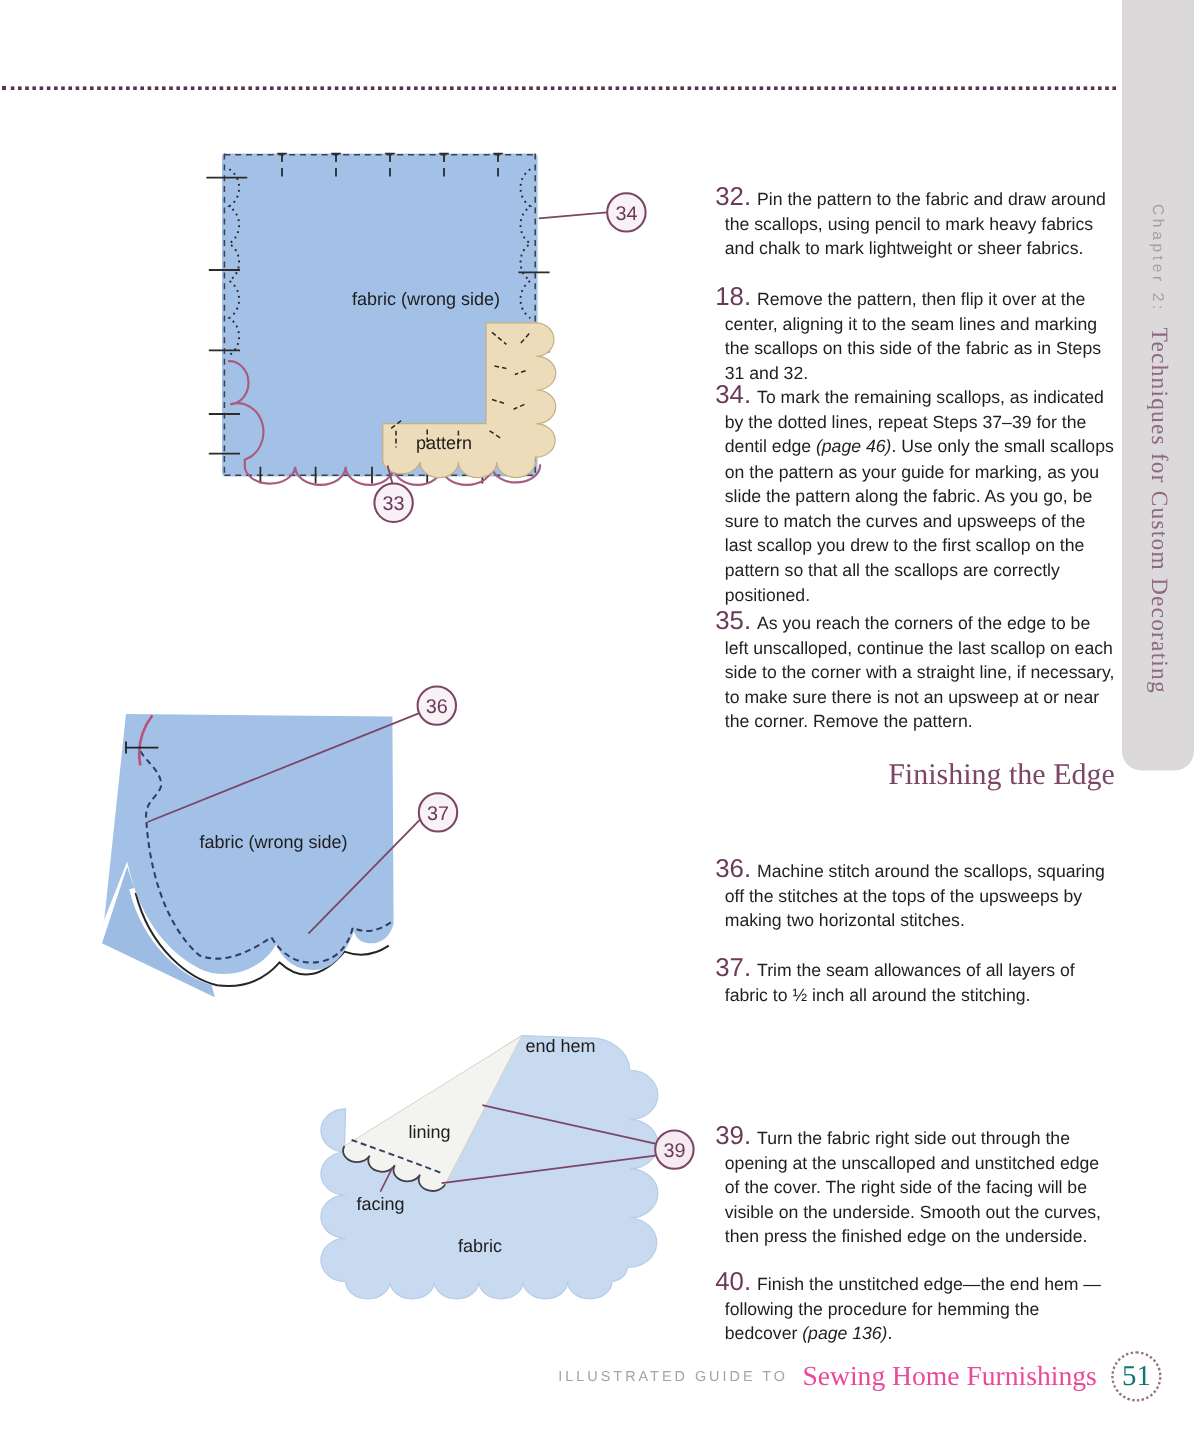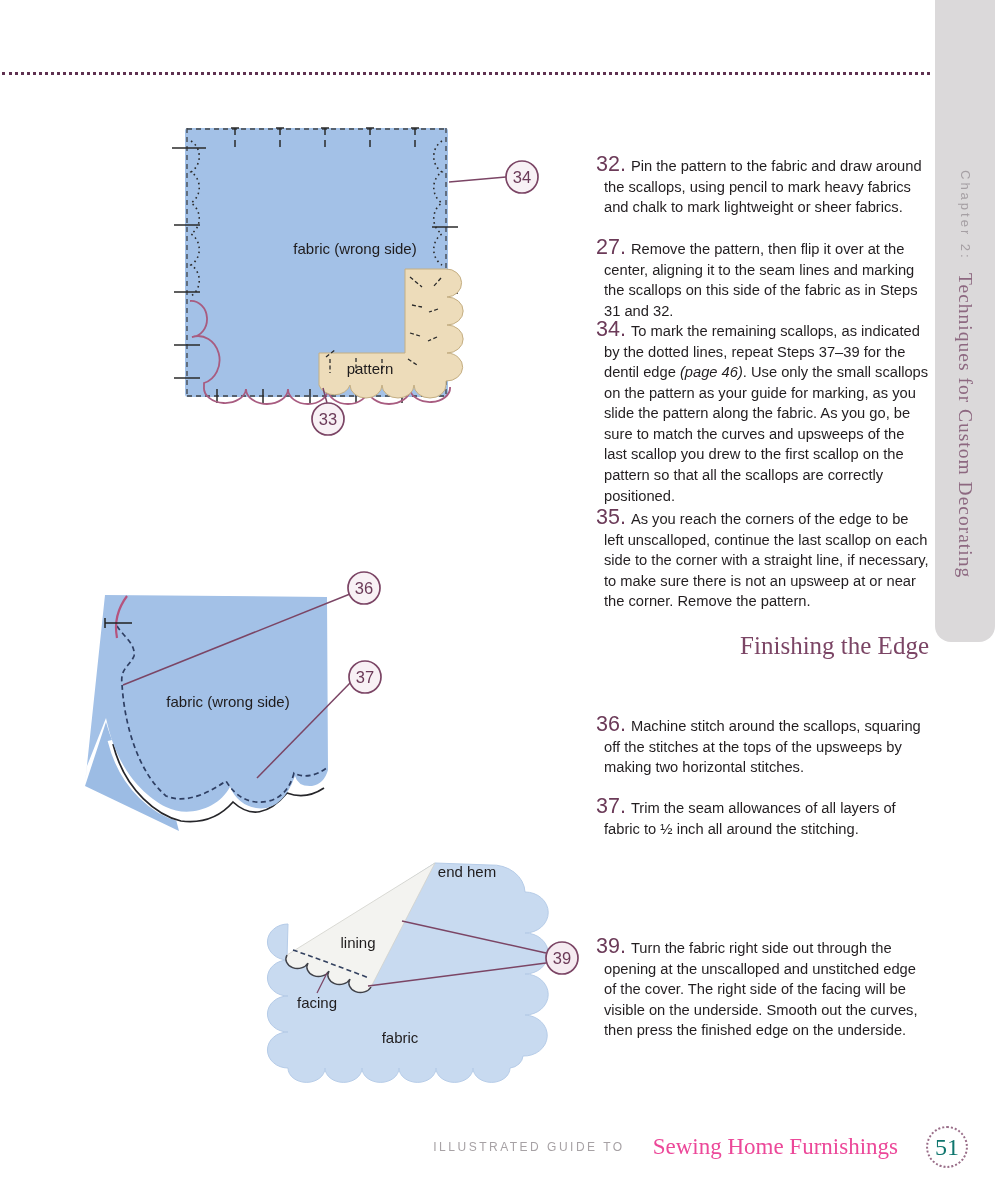--- a/index.html
+++ b/index.html
@@ -24,21 +24,21 @@
            margin-left:-8px;padding-right:5px;line-height:1;}
   .step em{font-style:italic;}
   .h2{position:absolute;left:596px;width:333px;text-align:right;
       font-family:"Liberation Serif",serif;font-size:25px;color:#7b4565;}
   
   .fig{position:absolute;}
   .fig text{font-family:"Liberation Sans",sans-serif;font-size:15px;fill:#1f1c1d;}
   .fig text.co{font-size:16.5px;fill:#6b3a58;}
   
   .footer{position:absolute;top:1126px;left:0;width:968px;display:flex;
-          justify-content:flex-end;align-items:center;gap:28px;}
+          justify-content:flex-end;align-items:center;gap:12px;}
   .f-series{font-size:12px;letter-spacing:2.5px;color:#a7a2a5;}
   .f-book{font-family:"Liberation Serif",serif;font-size:23px;color:#ec4899;}
   .f-page{width:42px;height:42px;border:2px dotted #996d88;border-radius:50%;
           display:flex;align-items:center;justify-content:center;
           font-family:"Liberation Serif",serif;font-size:24px;color:#0f766e;box-sizing:border-box;}
 </style>
 </head>
 <body>
 
 <div class="page">
@@ -127,29 +127,30 @@
 
     <g>
       <line x1="316" y1="113" x2="172" y2="81" stroke="#7b4565" stroke-width="1.5"></line>
       <line x1="316" y1="123" x2="138" y2="146" stroke="#7b4565" stroke-width="1.5"></line>
       <circle cx="332" cy="118" r="16" fill="#f5ebf1" stroke="#7b4565" stroke-width="1.7"></circle>
       <text class="co" x="332" y="124" text-anchor="middle">39</text>
     </g>
   </svg>
 
   <p class="step" style="top:126px"><span class="n">32.</span><span>Pin the pattern to the fabric and draw around the scallops, using pencil to mark heavy fabrics and chalk to mark lightweight or sheer fabrics.</span><em></em><span></span></p>
-  <p class="step" style="top:209px"><span class="n">27.</span><span>Remove the pattern, then flip it over at the center, aligning it to the seam lines and marking the scallops on this side of the fabric as in Steps 31 and 32.</span><em></em><span></span></p>
+  <p class="step" style="top:209px"><span class="n">18.</span><span>Remove the pattern, then flip it over at the center, aligning it to the seam lines and marking the scallops on this side of the fabric as in Steps 31 and 32.</span><em></em><span></span></p>
   <p class="step" style="top:291px"><span class="n">34.</span><span>To mark the remaining scallops, as indicated by the dotted lines, repeat Steps 37–39 for the dentil edge </span><em>(page 46)</em><span>. Use only the small scallops on the pattern as your guide for marking, as you slide the pattern along the fabric. As you go, be sure to match the curves and upsweeps of the last scallop you drew to the first scallop on the pattern so that all the scallops are correctly positioned.</span></p>
   <p class="step" style="top:479px"><span class="n">35.</span><span>As you reach the corners of the edge to be left unscalloped, continue the last scallop on each side to the corner with a straight line, if necessary, to make sure there is not an upsweep at or near the corner. Remove the pattern.</span><em></em><span></span></p>
 
   <div class="h2" style="top:632px">Finishing the Edge</div>
 
   <p class="step" style="top:686px"><span class="n">36.</span><span>Machine stitch around the scallops, squaring off the stitches at the tops of the upsweeps by making two horizontal stitches.</span><em></em><span></span></p>
   <p class="step" style="top:768px"><span class="n">37.</span><span>Trim the seam allowances of all layers of fabric to ½ inch all around the stitching.</span><em></em><span></span></p>
   <p class="step" style="top:908px"><span class="n">39.</span><span>Turn the fabric right side out through the opening at the unscalloped and unstitched edge of the cover. The right side of the facing will be visible on the underside. Smooth out the curves, then press the finished edge on the underside.</span><em></em><span></span></p>
+  <p class="step" style="top:1030px"><span class="n">40.</span><span>Finish the unstitched edge—the end hem —following the procedure for hemming the bedcover </span><em>(page 136)</em><span>.</span></p>
 
   <div class="footer">
     <span class="f-series">ILLUSTRATED GUIDE TO</span>
     <span class="f-book">Sewing Home Furnishings</span>
     <span class="f-page">51</span>
   </div>
 
 </div>
 
 </body></html>

